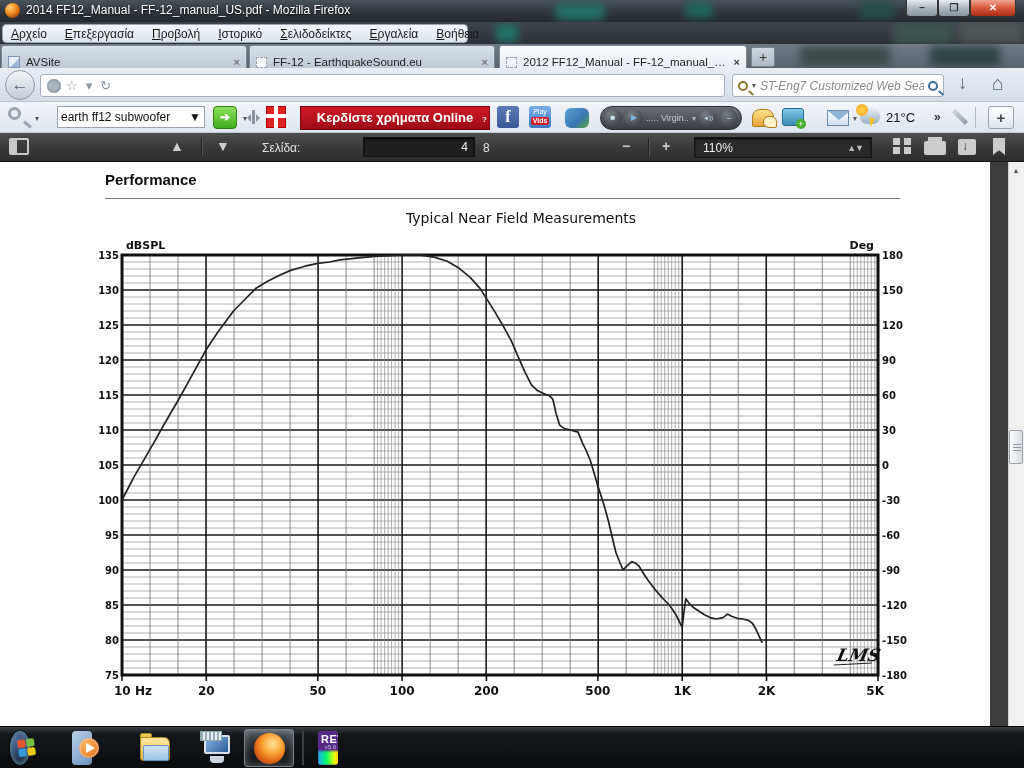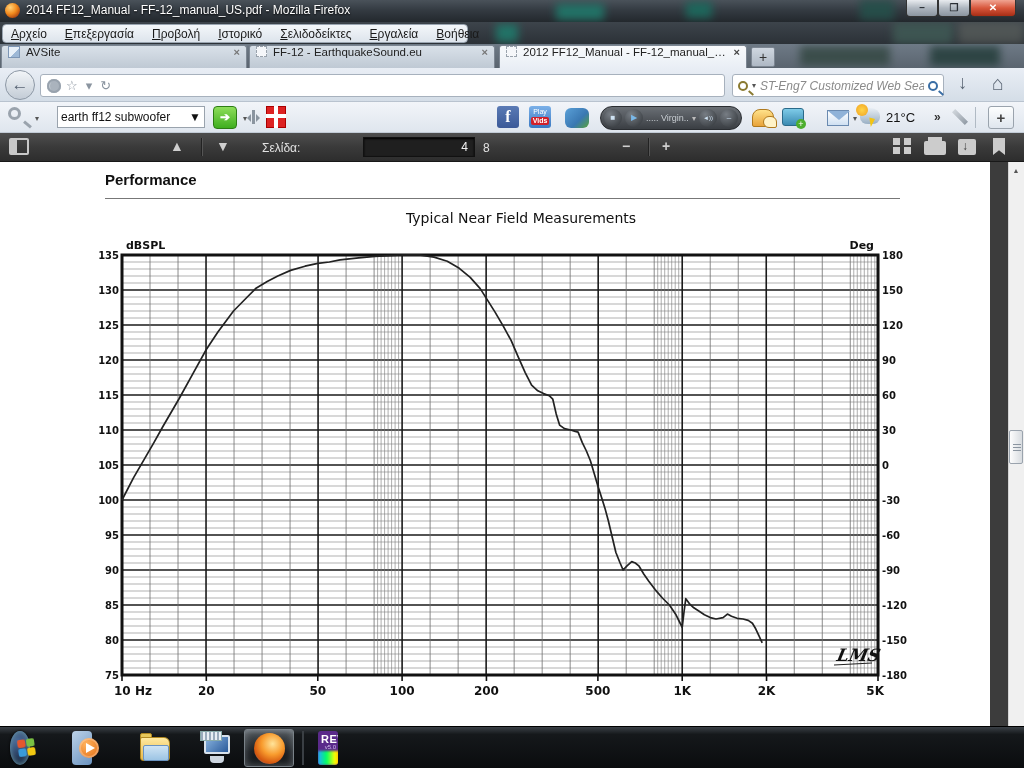--- a/index.html
+++ b/index.html
@@ -33,21 +33,21 @@
     display:flex; align-items:center; padding:4px 8px; gap:18px; }
   .menu-item { font-size:12px; color:#1a1a1a; white-space:nowrap; }
   .menu-item::first-letter { text-decoration:underline; }
 
   
   #tabstrip { position:absolute; left:0; top:44px; width:1024px; height:24px;
     background:linear-gradient(180deg,#6e7a86 0%,#5a646f 100%); overflow:hidden; }
   #tabstrip .t1 { left:800px; top:2px; width:90px; height:20px; background:#31453f; opacity:.8; }
   #tabstrip .t2 { left:930px; top:2px; width:70px; height:20px; background:#203a36; opacity:.8; }
   .tab { position:absolute; top:1px; height:23px; border:1px solid #7c8692; border-bottom:none;
-    border-radius:3px 3px 0 0; display:flex; align-items:flex-start; padding:0 6px; gap:6px;
+    border-radius:3px 3px 0 0; display:flex; align-items:flex-end; padding:0 6px; gap:6px;
     background:linear-gradient(180deg,#d9e1e9 0%,#bfc9d4 100%); }
   .tab.active { background:linear-gradient(180deg,#f8fafc 0%,#e9eef5 100%); }
   .tab-label { font-size:11.5px; color:#222; white-space:nowrap; overflow:hidden; text-overflow:ellipsis; flex:1; }
   .tab-close { font-size:11px; color:#777; font-weight:bold; }
   .tab-icon-doc { width:12px; height:12px; background:linear-gradient(135deg,#e8f0f8 60%,#9db8d6 60%); border:1px solid #7d96b5; }
   .tab-icon-dash { width:11px; height:11px; border:1px dashed #9aa3ad; background:#f5f7fa; }
   #newtab-btn { position:absolute; left:751px; top:3px; width:24px; height:20px; border-radius:2px;
     background:linear-gradient(180deg,#cfd7e0 0%,#aeb8c4 100%); border:1px solid #7c8692;
     text-align:center; line-height:18px; font-size:14px; color:#333; }
 
@@ -310,20 +310,21 @@
     <div class="mag tb2" id="big-mag"></div>
     <span class="caret" id="tb2-caret1">▾</span>
     <div class="tb2" id="tb2-combo">
       <span>earth ff12 subwoofer</span>
       <span class="caret">▼</span>
     </div>
     <div class="tb2" id="green-btn">➔</div>
     <span class="caret" id="tb2-caret2">▾</span>
     <div id="split-icon"></div>
     <div class="tb2" id="gift-icon"></div>
+    <div class="tb2" id="ad-banner"><span>Κερδίστε χρήματα Online</span><i>?</i></div>
     <div class="tb2 sq-icon" id="fb-icon">f</div>
     <div class="tb2 sq-icon" id="pv-icon">
       <div>Play</div>
       <div class="vids">Vids</div>
     </div>
     <div id="game-icon"></div>
     <div class="tb2" id="media-pill">
       <span class="mp-btn">■</span>
       <span class="mp-btn" style="color:#7ab8e8;">▶</span>
       <span id="media-label">..... Virgin...</span>
@@ -347,20 +348,24 @@
     <div class="pdfi" id="sidebar-toggle"></div>
     <span class="pdfi pdf-arrow" id="pg-up">▲</span>
     <div class="pdf-sep" style="left:201px;"></div>
     <span class="pdfi pdf-arrow" id="pg-down">▼</span>
     <span id="pdf-page-label">Σελίδα:</span>
     <input id="page-input" value="4" style="">
     <span id="page-total">8</span>
     <span class="pdfi pdf-arrow" id="zoom-out">−</span>
     <div class="pdf-sep" style="left:648px;"></div>
     <span class="pdfi pdf-arrow" id="zoom-in">+</span>
+    <div id="zoom-select">
+      <span>110%</span>
+      <span id="zoom-arrows">▲▼</span>
+    </div>
     <div id="presentation-icon" class="pdfi"></div>
     <div id="print-icon"></div>
     <div id="download-icon2"></div>
     <div id="bookmark-icon" class="pdfi"></div>
   </div>
 
   <div id="page"></div>
   <div id="viewer-gutter"></div>
   <div id="scrollbar"></div>
   <div id="sb-up">▲</div>

